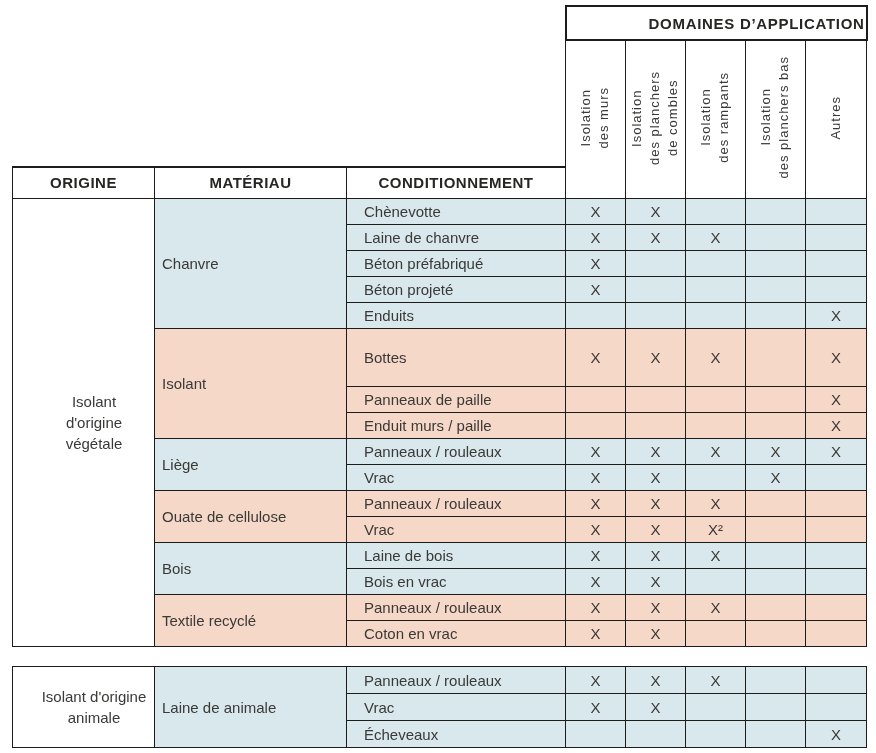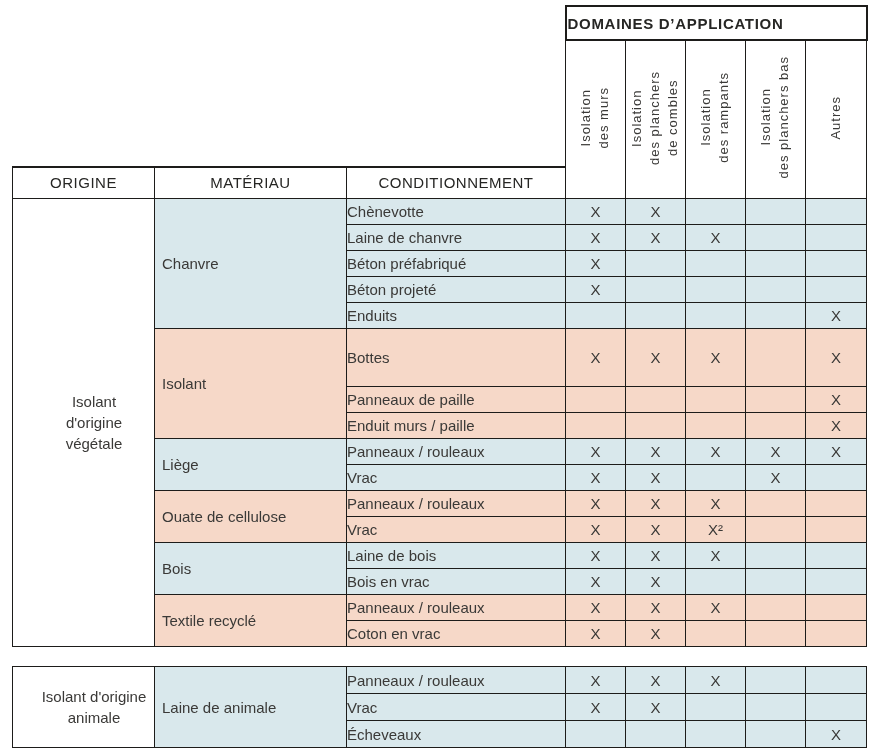--- a/index.html
+++ b/index.html
@@ -12,27 +12,27 @@
   #table-vegetale{top:5px;}
   #table-animale{top:666px;}
   .matrix td{border:1px solid var(--border);font-size:15px;color:var(--text);vertical-align:middle;box-sizing:border-box;overflow:hidden;}
   .matrix tr{height:26px;}
   #table-animale tr{height:27px;}
   tr.r-domaines{height:34px;}
   tr.r-vlabels{height:127px;}
   tr.r-heads{height:31px;}
   tr.tall{height:58px;}
   td.ghost{border:none;background:var(--page_bg);}
-  td.domaines-cell{border:2px solid var(--border);font-weight:bold;text-align:left;font-size:15px;letter-spacing:0.7px;color:var(--header_text);}
+  td.domaines-cell{border:2px solid var(--border);font-weight:bold;text-align:right;font-size:15px;letter-spacing:0.7px;color:var(--header_text);}
   td.vlabel{text-align:center;vertical-align:middle;background:var(--page_bg);}
   .vtext{display:inline-block;writing-mode:vertical-rl;transform:rotate(180deg);white-space:pre-line;font-size:13px;letter-spacing:1px;line-height:1.4;color:var(--text);text-align:center;}
-  td.head-cell{border-top-width:2px;font-weight:normal;text-align:center;font-size:15px;letter-spacing:0.5px;color:var(--header_text);background:var(--page_bg);}
+  td.head-cell{border-top-width:2px;font-weight:bold;text-align:center;font-size:15px;letter-spacing:0.5px;color:var(--header_text);background:var(--page_bg);}
   td.origine-cell{background:var(--page_bg);text-align:center;white-space:pre-line;line-height:1.4;padding-left:22px;}
   td.materiau-cell{padding-left:7px;}
-  td.cond-cell{padding-left:0;}
+  td.cond-cell{padding-left:17px;}
   td.mark-cell{text-align:center;}
   .blue{background:var(--blue);}
   .salmon{background:var(--salmon);}
   .b-top2{border-top-width:2px;}
   .b-bottom2{border-bottom-width:2px;}
   .b-left2{border-left-width:2px;}
   .b-right2{border-right-width:2px;}
 </style>
 </head>
 <body>

